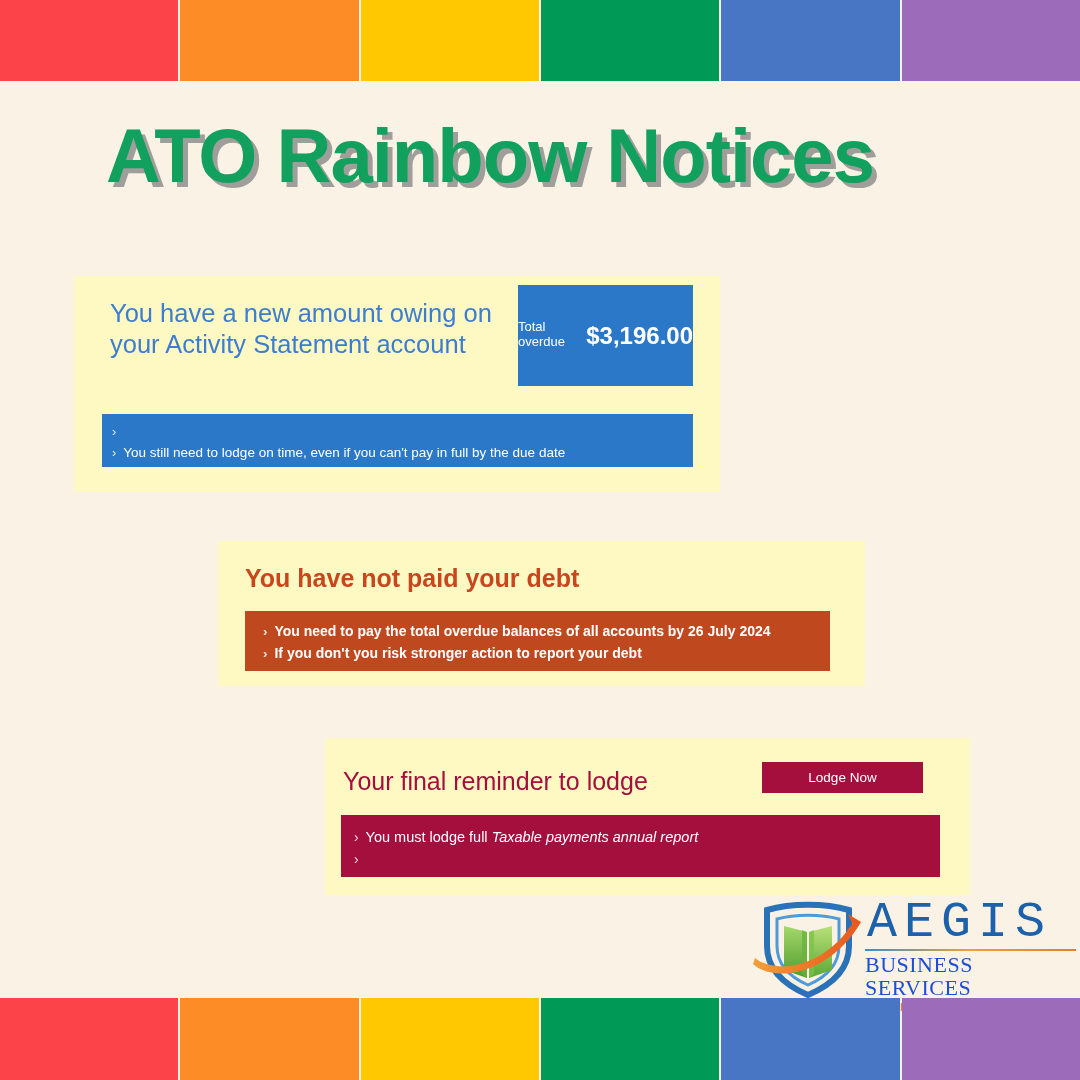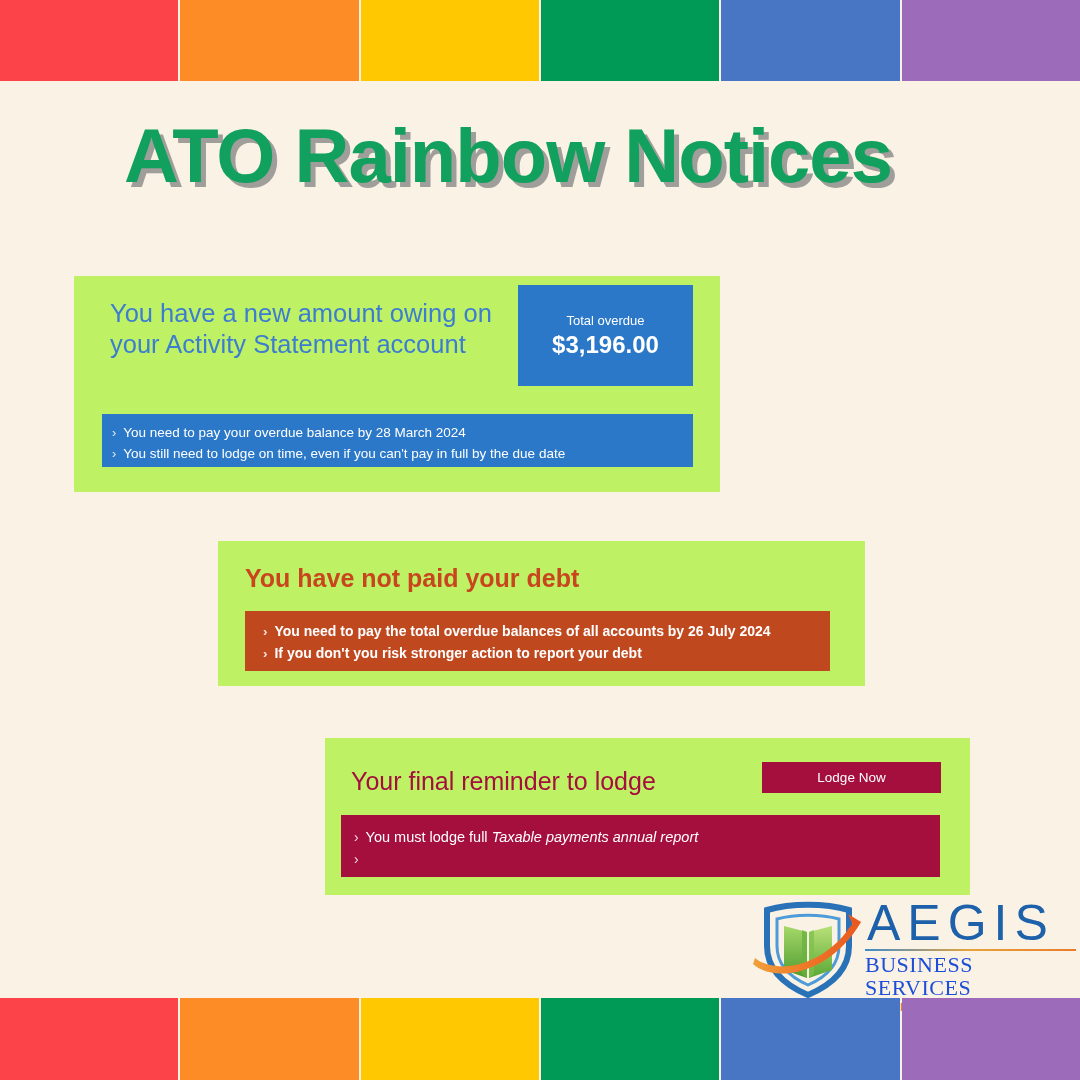--- a/index.html
+++ b/index.html
@@ -33,27 +33,26 @@
     left: 0;
     top: 112px;
     width: 980px;
     text-align: center;
     font-size: 76px;
     font-weight: bold;
     letter-spacing: -1px;
     color: #12a05e;
     text-shadow: 5px 5px 0 rgba(130,130,130,0.75);
     white-space: nowrap;
-    margin-left: 18px;
   }
 
   
   .card {
     position: absolute;
-    background: #bef264;
+    background: #fef9c3;
     box-sizing: border-box;
     text-decoration: underline;
   }
   .card-title {
     line-height: 1.22;
   }
   .bullet-bar {
     box-sizing: border-box;
     color: #ffffff;
   }
@@ -73,21 +72,21 @@
   #card-one {
     left: 74px; top: 276px; width: 646px; height: 216px;
   }
   #card-one .card-title {
     position: absolute; left: 36px; top: 22px; width: 420px;
     font-size: 25.5px; color: #3d7dd0;
   }
   #card-one .amount-box {
     position: absolute; left: 444px; top: 9px; width: 175px; height: 101px;
     background: #2b78c8;
-    display: flex; flex-direction: column;
+    display: flex; flex-direction: row;
     align-items: center; justify-content: center;
     color: #ffffff;
   }
   #card-one .amount-label { font-size: 13px; margin-bottom: 3px; }
   #card-one .amount-value { font-size: 24px; font-weight: bold; }
   #card-one .bullet-bar {
     position: absolute; left: 28px; top: 138px; width: 591px; height: 53px;
     background: #2b78c8;
     padding: 8px 0 0 10px;
     font-size: 13.5px; line-height: 1.58;
@@ -106,25 +105,25 @@
     background: #c0481f;
     padding: 10px 0 0 18px;
     font-size: 14px; font-weight: bold; line-height: 1.55;
   }
 
   
   #card-three {
     left: 325px; top: 738px; width: 645px; height: 157px;
   }
   #card-three .card-title {
-    position: absolute; left: 26px; top: 28px;
+    position: absolute; left: 18px; top: 28px;
     font-size: 25px; color: #a50f3e;
   }
   #card-three .lodge-btn {
-    position: absolute; left: 437px; top: 24px; width: 179px; height: 31px;
+    position: absolute; left: 437px; top: 24px; width: 161px; height: 31px;
     background: #a50f3e; color: #ffffff;
     border: none; padding: 0;
     display: flex; align-items: center; justify-content: center;
     font-family: "Liberation Sans", sans-serif;
     font-size: 13.5px; cursor: pointer;
   }
   #card-three .bullet-bar {
     position: absolute; left: 16px; top: 77px; width: 599px; height: 62px;
     background: #a50f3e;
     padding: 11px 0 0 13px;
@@ -137,21 +136,21 @@
     left: 753px; top: 898px;
     width: 327px; height: 104px;
   }
   #aegis-logo .shield-wrap {
     position: absolute; left: 0; top: 2px; width: 118px; height: 98px;
   }
   #aegis-logo .wordmark {
     position: absolute; left: 112px; top: 0; width: 215px;
   }
   .aegis-word {
-    font-family: Liberation Sans, sans-serif;
+    font-family: Liberation Mono, monospace;
     font-size: 50px; color: #1d61ab;
     letter-spacing: 7px; line-height: 1;
     margin-left: 2px;
   }
   .aegis-rule {
     height: 2px; width: 211px; margin: 1px 0 2px 0;
     background: linear-gradient(to right, #3f8ccc, #e8a33a, #ec7a2b);
   }
   .aegis-sub {
     font-family: "Liberation Serif", serif;
@@ -180,21 +179,20 @@
 
 <div class="card" id="card-one">
   <div class="card-title">You have a new amount owing on your Activity Statement account</div>
   <div class="amount-box">
     <div class="amount-label">Total overdue</div>
     <div class="amount-value">$3,196.00</div>
   </div>
   <div class="bullet-bar">
     <div class="bullet-row">
       <span class="chev">›</span>
-      <span class="btext">You need to pay your overdue balance by 28 March 2024</span>
     </div>
     <div class="bullet-row">
       <span class="chev">›</span>
       <span class="btext">You still need to lodge on time, even if you can't pay in full by the due date</span>
     </div>
   </div>
 </div>
 
 <div class="card" id="card-two">
   <div class="card-title">You have not paid your debt</div>

